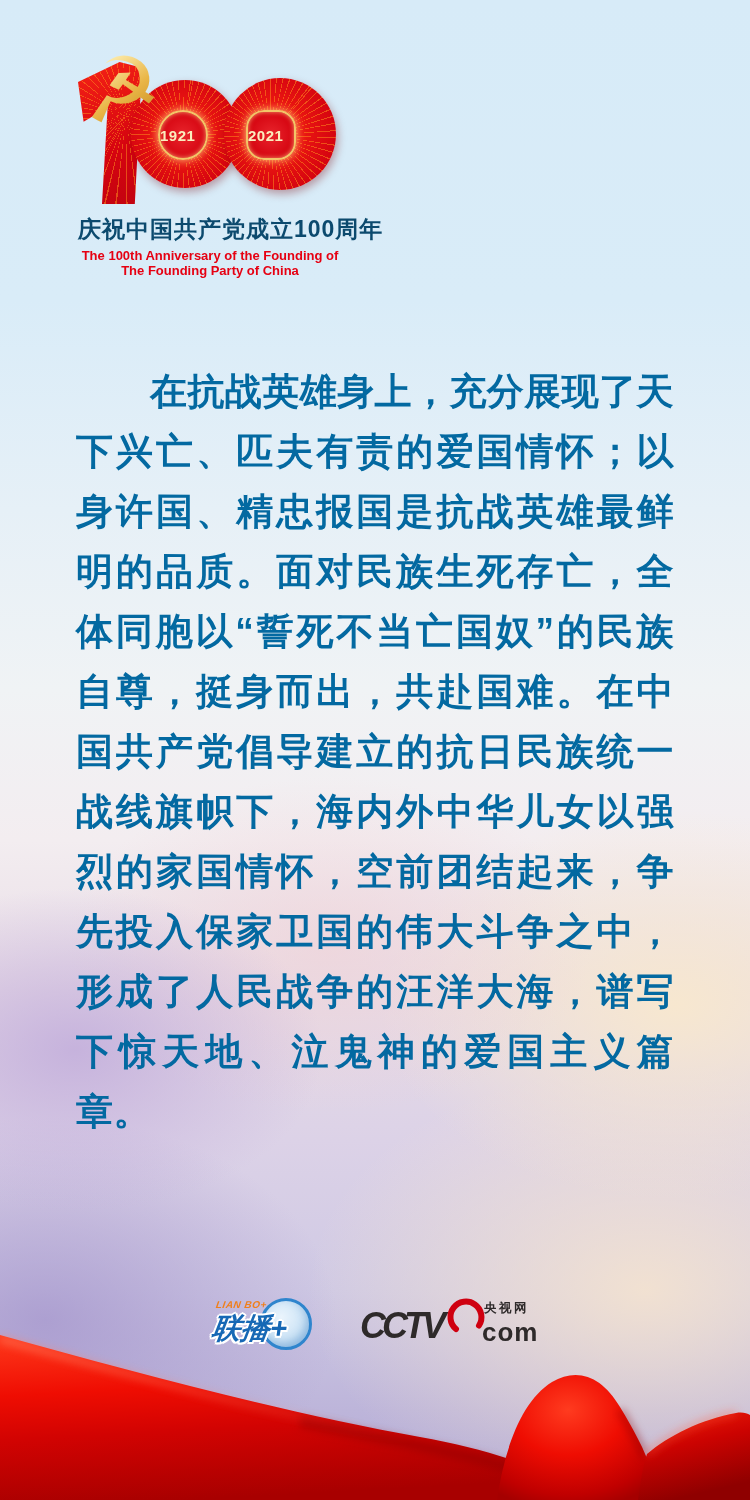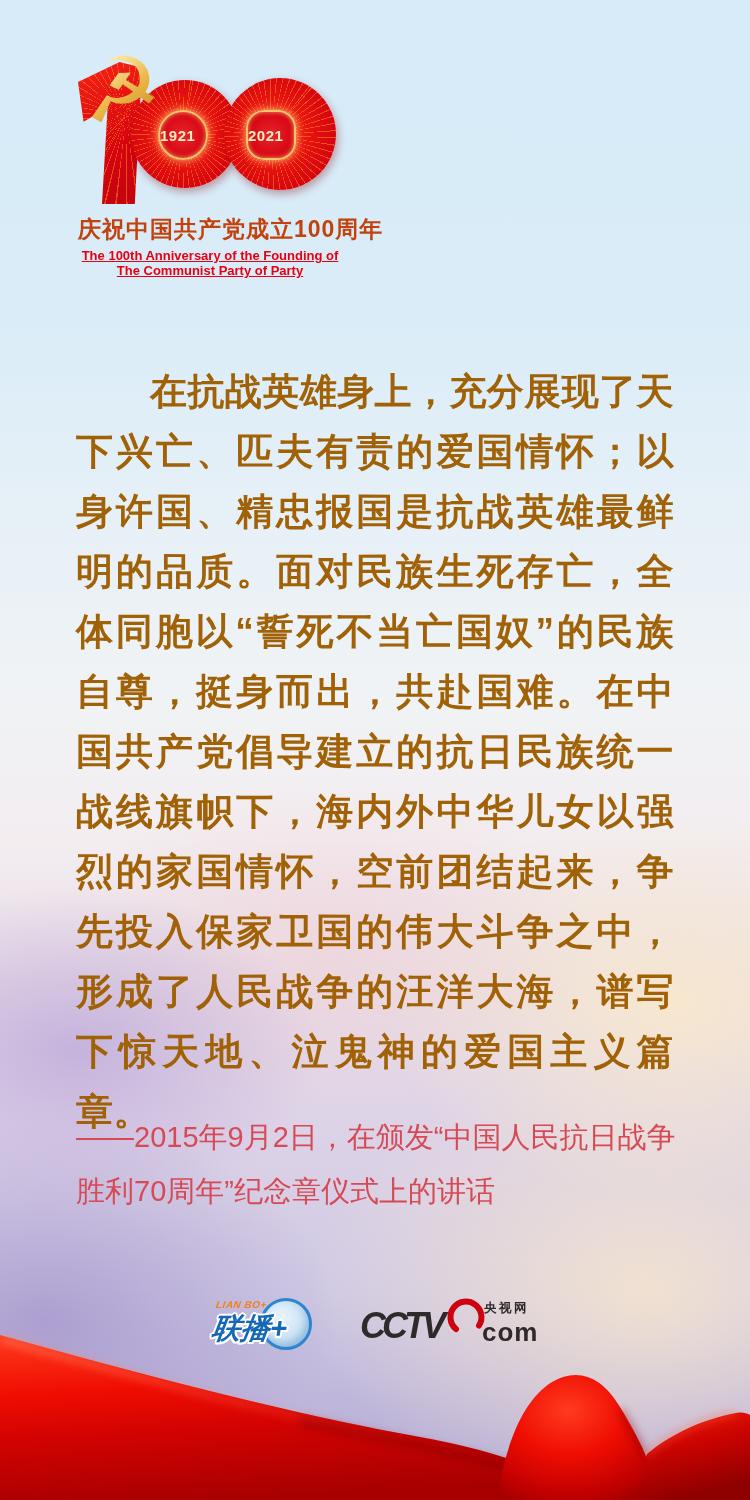--- a/index.html
+++ b/index.html
@@ -34,26 +34,26 @@
       border:2px solid #f2c568;
       box-shadow:0 0 10px rgba(255,215,130,.95), inset 0 0 5px rgba(255,220,150,.7);
       display:flex;align-items:center;z-index:4;}
   .inner-1{left:80px;top:52px;}
   .inner-2{left:168px;top:52px;border-radius:18px;}
   .year{font-size:15px;font-weight:bold;color:#fbedbe;letter-spacing:0.5px;}
   .emblem{position:absolute;left:4px;top:-12px;font-size:88px;line-height:1;z-index:6;
       background:linear-gradient(150deg,#fdeeb0 20%,#e9b546 55%,#c98f25 85%);
       -webkit-background-clip:text;background-clip:text;color:transparent;
       transform:rotate(-6deg);}
-  .cap-cn{margin-top:8px;text-align:left;font-size:23px;font-weight:bold;color:#c2410c;letter-spacing:1px;white-space:nowrap;}
-  .cap-en{margin-top:3px;text-align:center;font-size:13px;font-weight:bold;color:#e60012;line-height:1.18;text-decoration:underline;}
+  .cap-cn{margin-top:8px;text-align:left;font-size:23px;font-weight:bold;color:#0c4a6e;letter-spacing:1px;white-space:nowrap;}
+  .cap-en{margin-top:3px;text-align:center;font-size:13px;font-weight:bold;color:#e60012;line-height:1.18;}
 
   
   .quote{position:absolute;left:76px;top:362px;width:598px;
-      font-size:37px;line-height:60px;font-weight:bold;color:#a16207;
+      font-size:37px;line-height:60px;font-weight:bold;color:#0369a1;
       text-align:justify;text-indent:2em;letter-spacing:0.4px;margin:0;}
   .attribution{position:absolute;left:76px;top:1110px;width:614px;
       font-size:29px;line-height:54px;font-weight:normal;color:#d64a55;
       text-align:left;margin:0;}
 
   
   .partners{position:absolute;top:1297px;left:50%;transform:translateX(-50%);
       display:flex;align-items:center;gap:48px;z-index:3;}
   .lianbo{position:relative;width:100px;height:52px;}
   .globe{position:absolute;right:0;top:1px;width:46px;height:46px;border-radius:50%;
@@ -90,27 +90,26 @@
         <span class="year">1921</span>
       </div>
       <div class="inner-circle inner-2">
         <span class="year">2021</span>
       </div>
       <span class="emblem">☭</span>
     </div>
     <div class="cap-cn">庆祝中国共产党成立100周年</div>
     <div class="cap-en">
       <div>The 100th Anniversary of the Founding of</div>
-      <div>The Communist Party of Party</div>
+      <div>The Founding Party of China</div>
     </div>
   </div>
 
   <p class="quote">在抗战英雄身上，充分展现了天下兴亡、匹夫有责的爱国情怀；以身许国、精忠报国是抗战英雄最鲜明的品质。面对民族生死存亡，全体同胞以“誓死不当亡国奴”的民族自尊，挺身而出，共赴国难。在中国共产党倡导建立的抗日民族统一战线旗帜下，海内外中华儿女以强烈的家国情怀，空前团结起来，争先投入保家卫国的伟大斗争之中，形成了人民战争的汪洋大海，谱写下惊天地、泣鬼神的爱国主义篇章。</p>
 
-  <p class="attribution">——2015年9月2日，在颁发“中国人民抗日战争胜利70周年”纪念章仪式上的讲话</p>
 
   <div class="partners">
     <div class="lianbo">
       <div class="globe"></div>
       <div class="lianbo-top">LIAN BO+</div>
       <div class="lianbo-main">联播+</div>
     </div>
     <svg width="178" height="52" viewBox="0 0 178 52">
       <text x="0" y="41" class="cctv-word">CCTV</text>
       <path d="M96,32 A15.5,15.5 0 1 1 119,28.5" fill="none" stroke="#cf0010" stroke-width="6" stroke-linecap="round"></path>

